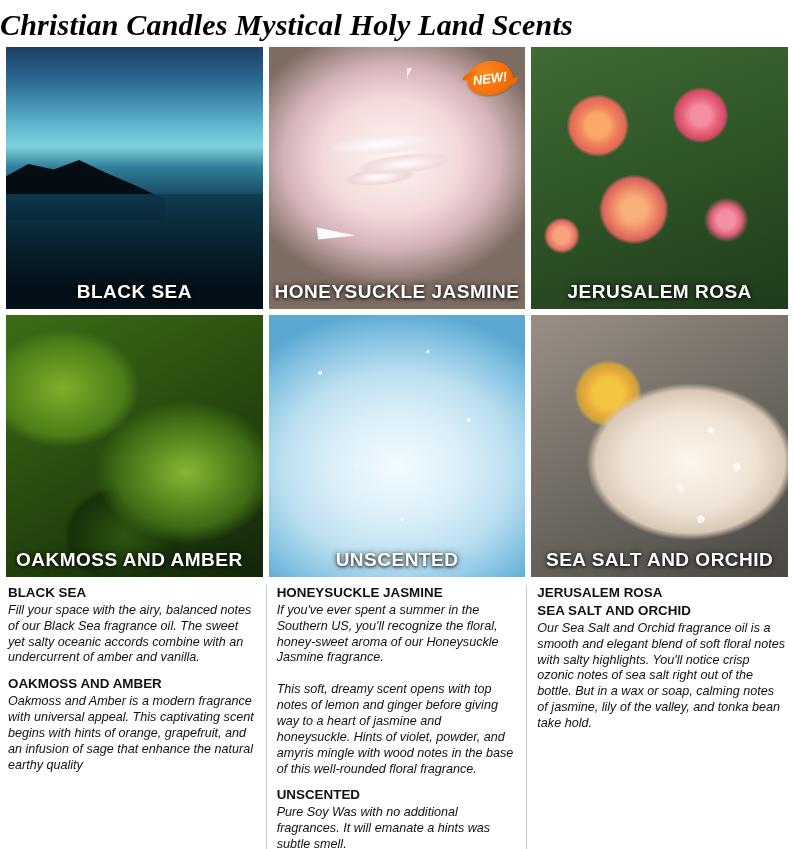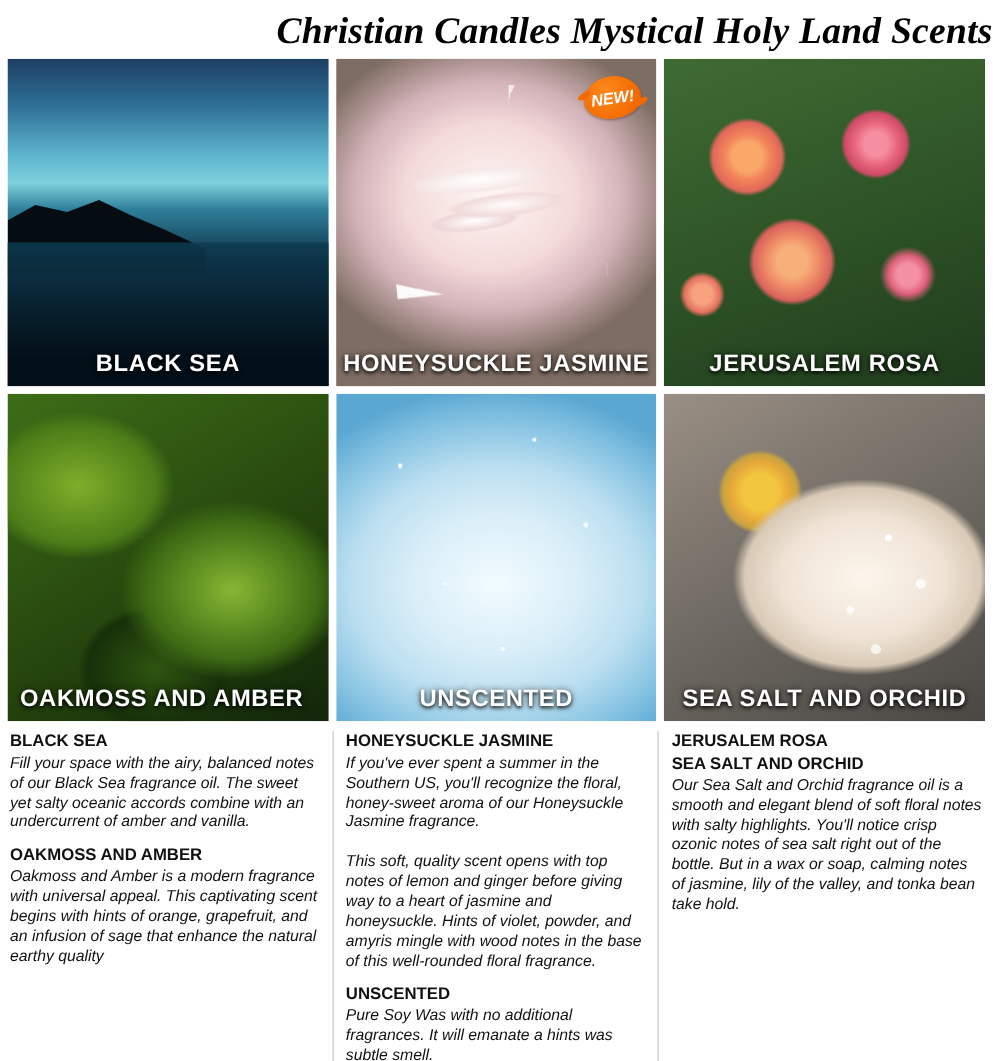--- a/index.html
+++ b/index.html
@@ -9,30 +9,29 @@
     background: #ffffff;
     font-family: "Liberation Sans", sans-serif;
   }
   .page {
     width: 794px; height: 849px;
     position: relative;
     overflow: hidden;
     background: #ffffff;
   }
   .title {
-    text-align: right;
+    text-align: left;
     font-family: "Liberation Serif", serif;
     font-weight: bold;
     font-style: italic;
     font-size: 30px;
     letter-spacing: 0.2px;
     color: #000000;
     padding: 8px 0 6px 0;
     line-height: 1.1;
-    margin-left: 44px;
   }
   .grid {
     display: grid;
     grid-template-columns: 1fr 1fr 1fr;
     grid-template-rows: 262px 262px;
     gap: 6px;
     padding: 0 6px;
   }
   .tile {
     position: relative;
@@ -251,21 +250,21 @@
     <div class="col">
       <div class="sec-title">BLACK SEA</div>
       <p class="sec-body">Fill your space with the airy, balanced notes of our Black Sea fragrance oil. The sweet yet salty oceanic accords combine with an undercurrent of amber and vanilla.</p>
       <div class="sec-title">OAKMOSS AND AMBER</div>
       <p class="sec-body tight">Oakmoss and Amber is a modern fragrance with universal appeal. This captivating scent begins with hints of orange, grapefruit, and an infusion of sage that enhance the natural earthy quality</p>
     </div>
 
     <div class="col">
       <div class="sec-title">HONEYSUCKLE JASMINE</div>
       <p class="sec-body" style="margin-bottom:16px">If you've ever spent a summer in the Southern US, you'll recognize the floral, honey-sweet aroma of our Honeysuckle Jasmine fragrance.</p>
-      <p class="sec-body">This soft, quality scent opens with top notes of lemon and ginger before giving way to a heart of jasmine and honeysuckle. Hints of violet, powder, and amyris mingle with wood notes in the base of this well-rounded floral fragrance.</p>
+      <p class="sec-body">This soft, dreamy scent opens with top notes of lemon and ginger before giving way to a heart of jasmine and honeysuckle. Hints of violet, powder, and amyris mingle with wood notes in the base of this well-rounded floral fragrance.</p>
       <div class="sec-title">UNSCENTED</div>
       <p class="sec-body tight">Pure Soy Was with no additional fragrances. It will emanate a hints was subtle smell.</p>
     </div>
 
     <div class="col">
       <div class="sec-title">JERUSALEM ROSA</div>
       <div class="sec-title">SEA SALT AND ORCHID</div>
       <p class="sec-body tight">Our Sea Salt and Orchid fragrance oil is a smooth and elegant blend of soft floral notes with salty highlights. You'll notice crisp ozonic notes of sea salt right out of the bottle. But in a wax or soap, calming notes of jasmine, lily of the valley, and tonka bean take hold.</p>
     </div>
 

